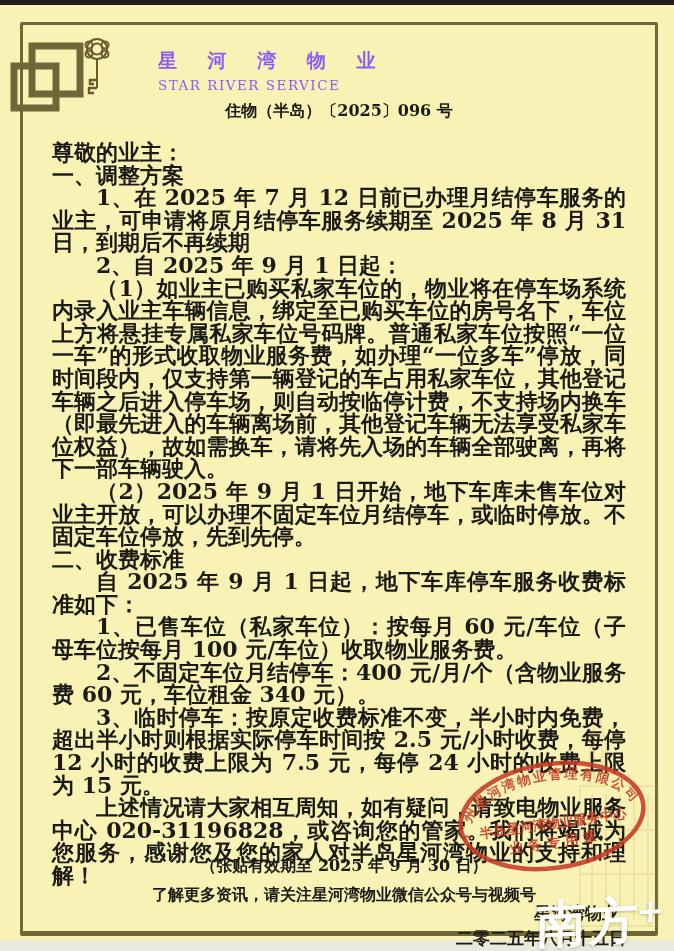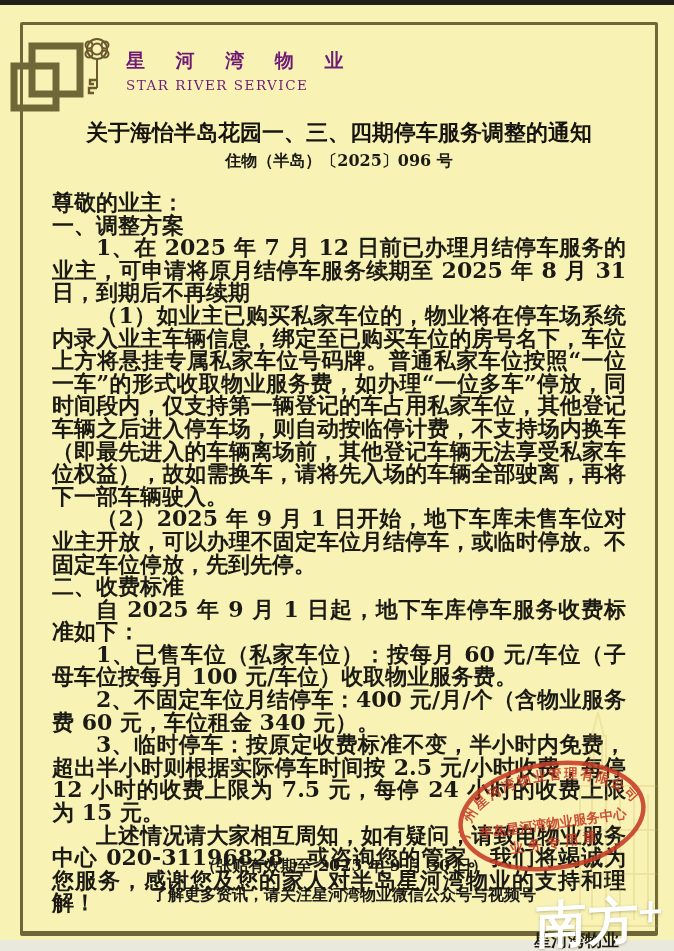--- a/index.html
+++ b/index.html
@@ -11,21 +11,21 @@
   .top-strip{position:absolute;top:0;left:0;right:0;height:5px;background:#211f19;}
   .bottom-strip{position:absolute;bottom:0;left:0;right:0;height:11px;background:#eae9de;}
   .frame{
     position:absolute;left:20px;top:22px;right:16px;bottom:15px;
     border:3px solid #6e6839;border-bottom-width:5px;border-radius:2px;
   }
   .corner-knot{position:absolute;left:4px;top:24px;}
   .content{position:absolute;left:52px;right:48px;top:30px;}
   
   .logo-row{display:flex;align-items:flex-start;gap:12px;margin:6px 0 0 28px;height:62px;}
-  .brand{padding-top:12px;color:#701a75;}
+  .brand{padding-top:12px;color:#8b5cf6;margin-left:32px;}
   .brand-cn{font-size:19px;font-weight:bold;letter-spacing:12px;white-space:nowrap;}
   .brand-en{font-size:13.5px;letter-spacing:1.5px;margin-top:3px;}
   
   .title{
     margin-top:20px;text-align:center;font-size:22px;font-weight:800;
     font-family:"DejaVu Sans","Liberation Sans",sans-serif;color:#17140f;
   }
   .doc-number{margin-top:3px;text-align:center;font-size:16px;font-weight:bold;}
   
   .body-text{margin-top:19px;font-size:22px;line-height:22.6px;font-weight:bold;text-align:justify;}
@@ -75,27 +75,27 @@
           <line x1="17" y1="23" x2="17" y2="52"></line>
           <path d="M17 44 L10 44 L10 48 L14 48 M17 52 L9 52 L9 57 L14 57" stroke-width="2.4"></path>
         </g>
       </svg>
       <div class="brand">
         <div class="brand-cn">星 河 湾 物 业</div>
         <div class="brand-en">STAR RIVER SERVICE</div>
       </div>
     </div>
 
-    <div class="title">关于海怡半岛花园一、三、四期停车服务调整的通知</div>
     <div class="doc-number">住物（半岛）〔2025〕096 号</div>
 
     <div class="body-text">
         <p class="flush">尊敬的业主：</p>
         <p class="flush">一、调整方案</p>
         <p class="indent">1、在 2025 年 7 月 12 日前已办理月结停车服务的业主，可申请将原月结停车服务续期至 2025 年 8 月 31 日，到期后不再续期</p>
+        <p class="indent">2、自 2025 年 9 月 1 日起：</p>
         <p class="indent">（1）如业主已购买私家车位的，物业将在停车场系统内录入业主车辆信息，绑定至已购买车位的房号名下，车位上方将悬挂专属私家车位号码牌。普通私家车位按照“一位一车”的形式收取物业服务费，如办理“一位多车”停放，同时间段内，仅支持第一辆登记的车占用私家车位，其他登记车辆之后进入停车场，则自动按临停计费，不支持场内换车（即最先进入的车辆离场前，其他登记车辆无法享受私家车位权益），故如需换车，请将先入场的车辆全部驶离，再将下一部车辆驶入。</p>
         <p class="indent">（2）2025 年 9 月 1 日开始，地下车库未售车位对业主开放，可以办理不固定车位月结停车，或临时停放。不固定车位停放，先到先停。</p>
         <p class="flush">二、收费标准</p>
         <p class="indent">自 2025 年 9 月 1 日起，地下车库停车服务收费标准如下：</p>
         <p class="indent">1、已售车位（私家车位）：按每月 60 元/车位（子母车位按每月 100 元/车位）收取物业服务费。</p>
         <p class="indent">2、不固定车位月结停车：400 元/月/个（含物业服务费 60 元，车位租金 340 元）。</p>
         <p class="indent">3、临时停车：按原定收费标准不变，半小时内免费，超出半小时则根据实际停车时间按 2.5 元/小时收费，每停 12 小时的收费上限为 7.5 元，每停 24 小时的收费上限为 15 元。</p>
         <p class="indent">上述情况请大家相互周知，如有疑问，请致电物业服务中心 020-31196828，或咨询您的管家。我们将竭诚为您服务，感谢您及您的家人对半岛星河湾物业的支持和理解！</p>
       </div>
 

